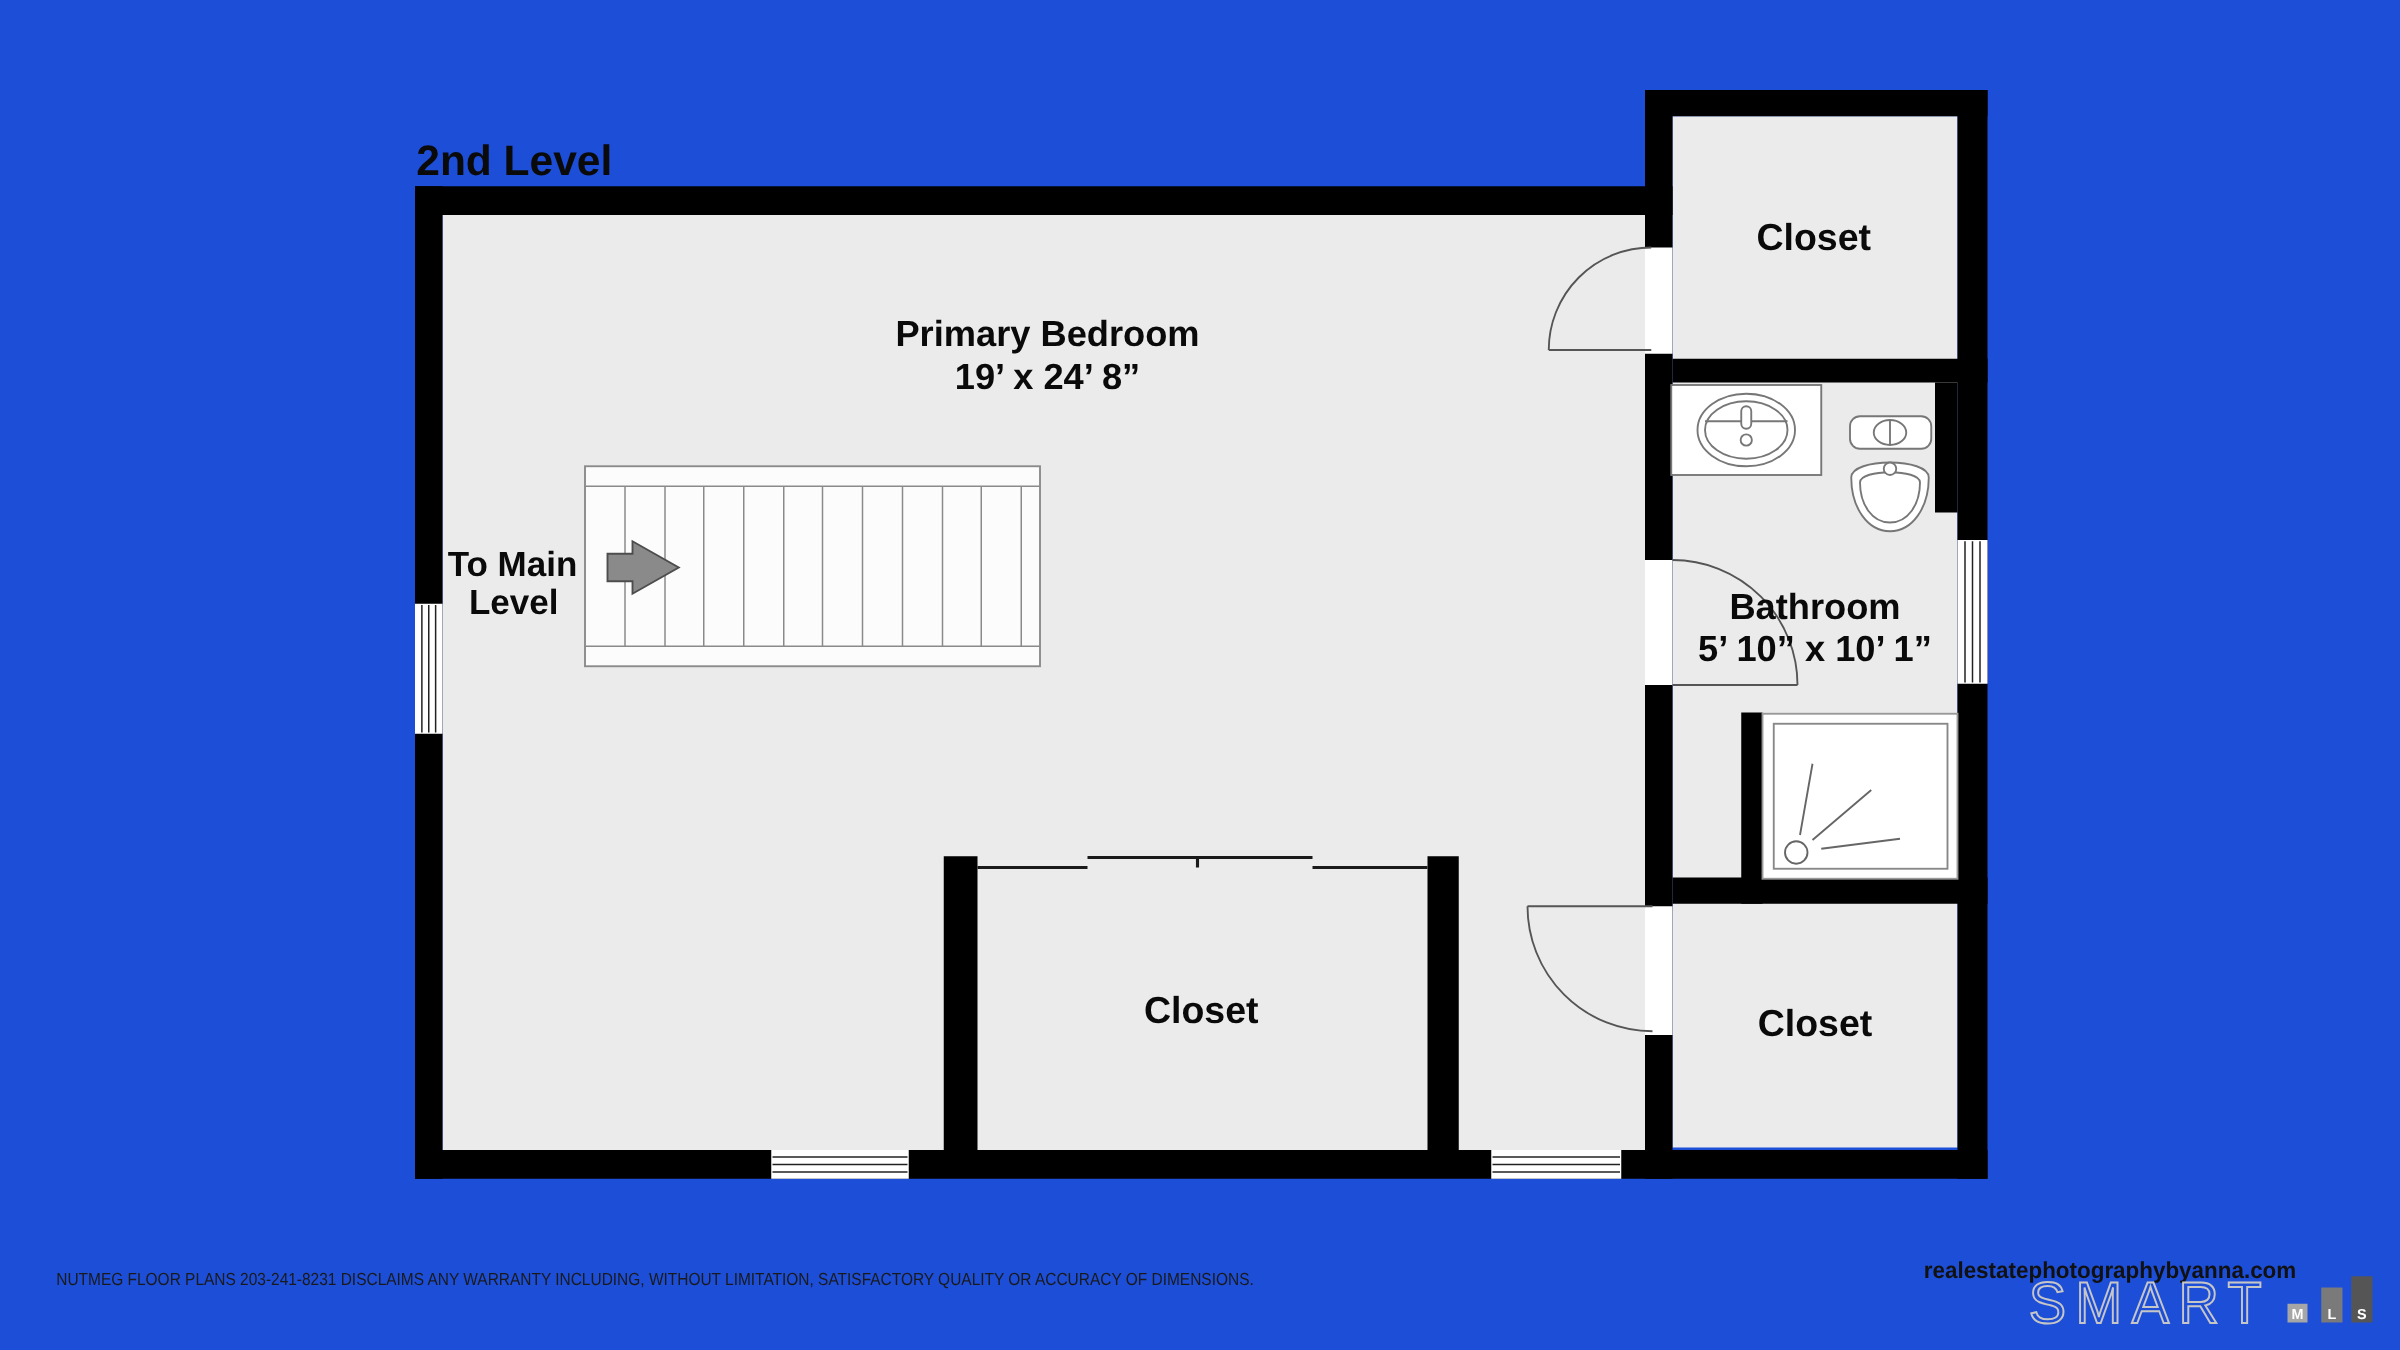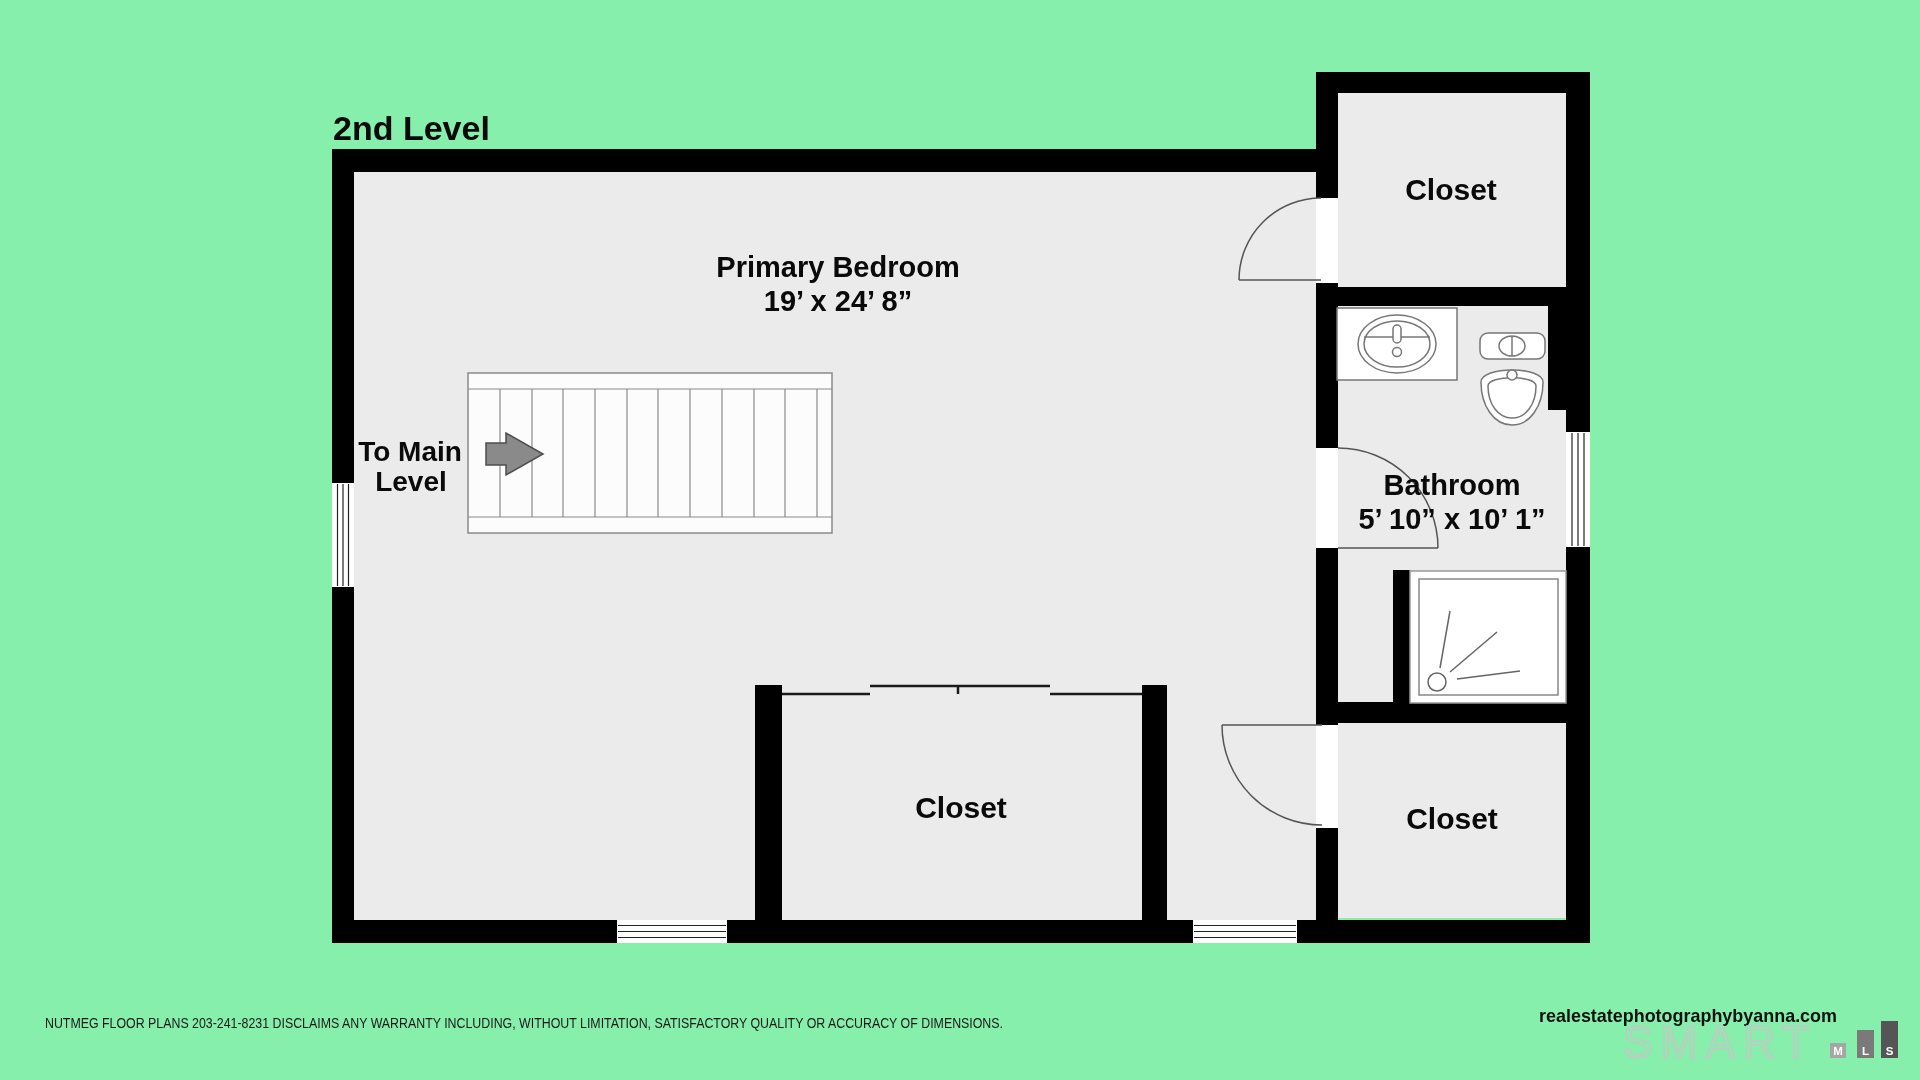--- a/index.html
+++ b/index.html
@@ -1,16 +1,16 @@
 <!DOCTYPE html>
 <html><head>
 <meta charset="utf-8">
 <style>
   html,body{margin:0;padding:0;background:#ffffff;}
-  .stage{position:relative;width:1920px;height:1080px;background:#86efac;overflow:hidden;}
+  .stage{position:relative;width:1920px;height:1080px;background:#1d4ed8;overflow:hidden;}
   svg{display:block;font-family:"Liberation Sans","DejaVu Sans",sans-serif;}
   .room-label{font-weight:bold;fill:#0a0a0a;}
   .fs34{font-size:34px;}
   .fs30{font-size:30px;}
   .fs29{font-size:29px;}
   .fs28{font-size:28px;}
   .mid{text-anchor:middle;}
   .wall{fill:#000000;}
   .floor{fill:#ebebeb;}
   .gap{fill:#ffffff;}

